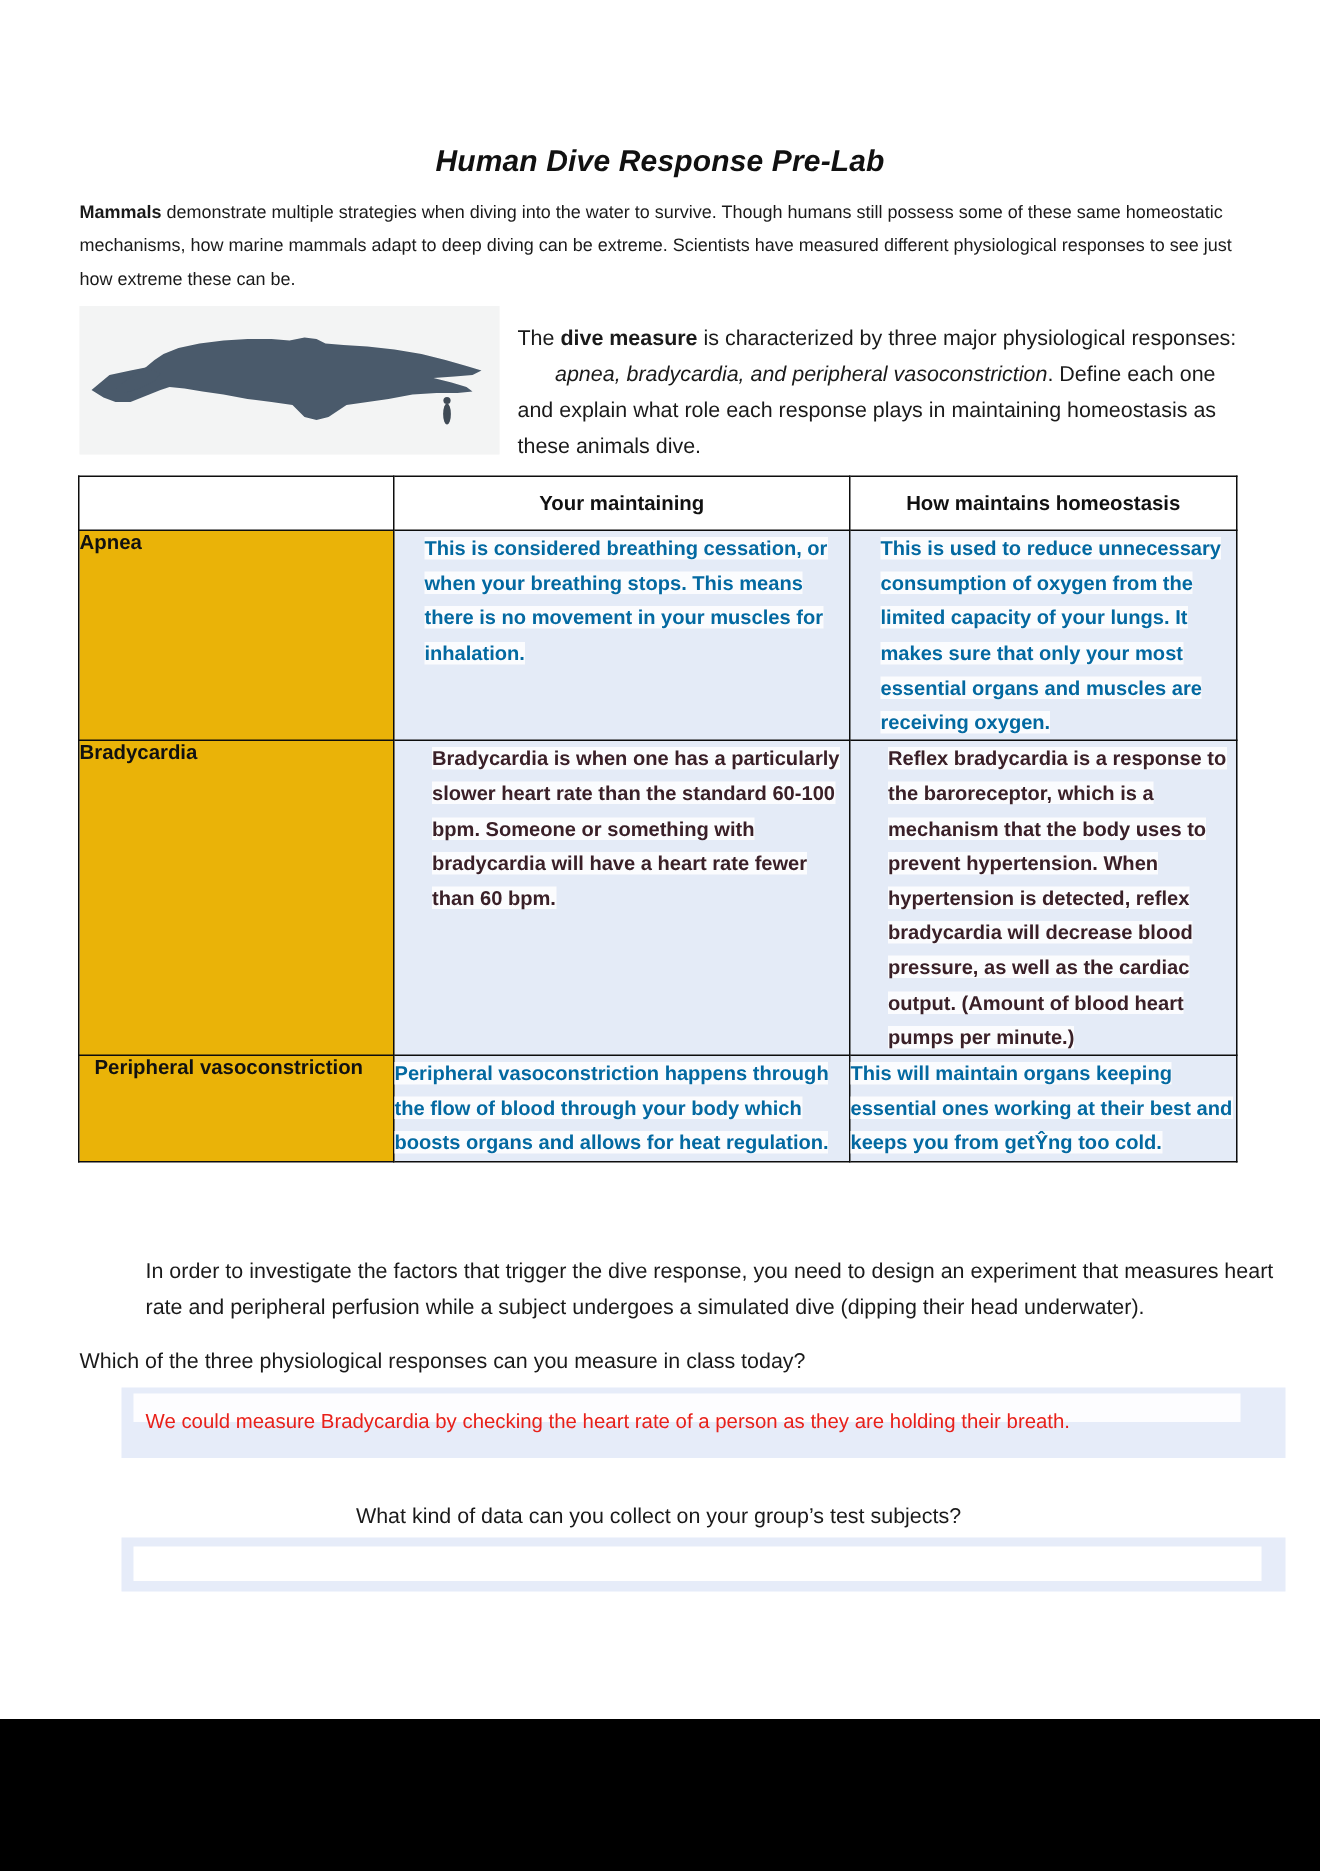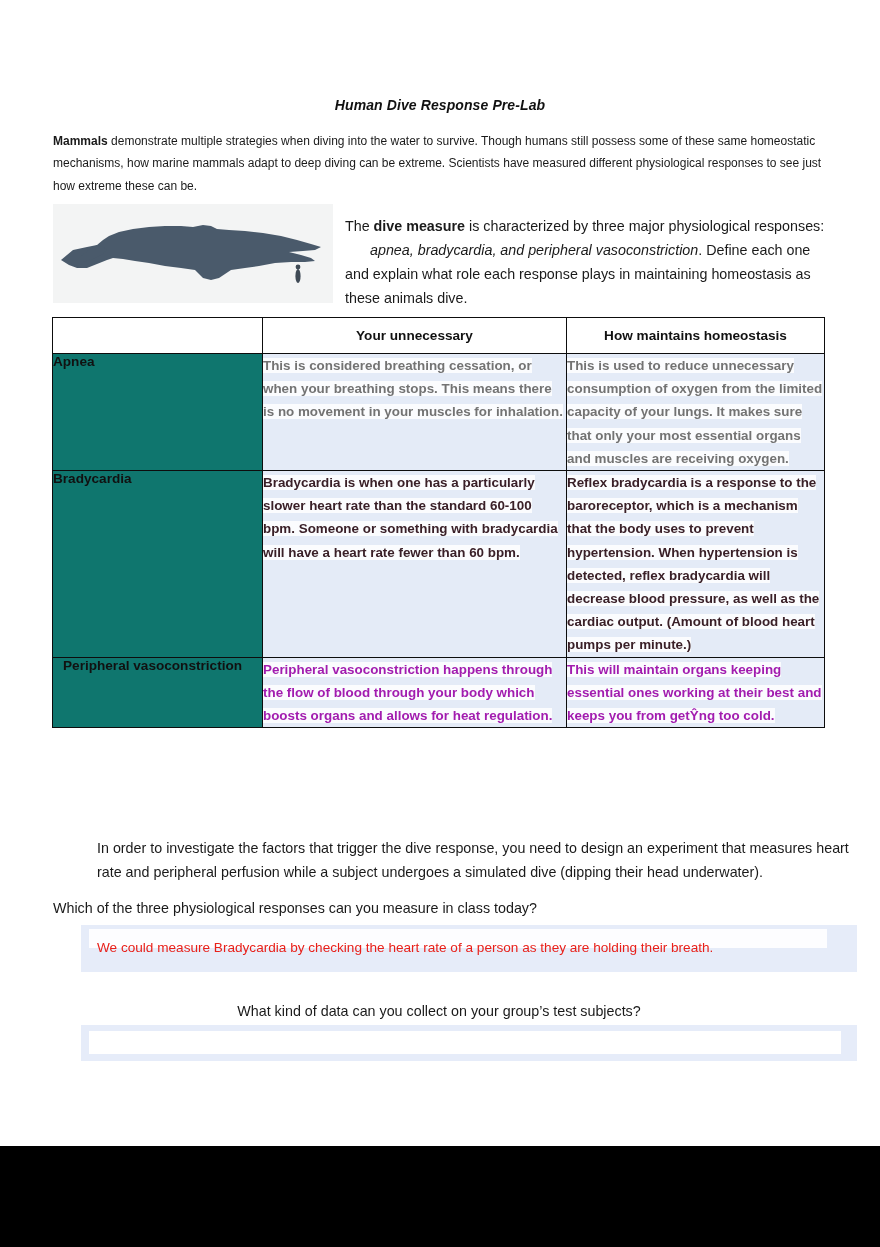--- a/index.html
+++ b/index.html
@@ -33,21 +33,21 @@
     background: #000000;
   }
 
   
   .doc-title {
     position: absolute;
     left: 0;
     top: 97px;
     width: 880px;
     text-align: center;
-    font-size: 14px;
+    font-size: 20px;
     font-weight: bold;
     font-style: italic;
     letter-spacing: 0.1px;
     color: #111111;
   }
 
   
   .intro {
     position: absolute;
     left: 53px;
@@ -116,34 +116,34 @@
     background: #ffffff;
     color: #111111;
     padding: 0 6px;
   }
 
   .rowlabel {
     font-size: 13.6px;
     font-weight: bold;
     color: #111111;
     padding: 18px 10px 10px 24px;
-    background: #0f766e;
+    background: #eab308;
   }
   .rowlabel.center { padding-left: 10px; }
 
   .answer-cell {
     background: #e4ebf7;
     padding: 13px 14px 14px 16px;
     font-size: 13.4px;
     line-height: 23.2px;
     font-weight: bold;
   }
-  .answer-cell.red   { color: #737373; }
-  .answer-cell.dark  { color: #3a2028; }
-  .answer-cell.blue  { color: #a21caf; }
+  .answer-cell.red   { color: #0369a1; padding-left: 20px; }
+  .answer-cell.dark  { color: #3a2028; padding-left: 25px; }
+  .answer-cell.blue  { color: #0369a1; }
 
   .answer-cell span.ln {
     background: #fbfcfe;
     box-decoration-break: clone;
     -webkit-box-decoration-break: clone;
   }
 
   
   .para {
     position: absolute;
@@ -227,21 +227,21 @@
 
   <table class="tbl">
     <colgroup>
       <col class="col-a">
         <col class="col-b">
         <col class="col-c">
     </colgroup>
     <thead>
       <tr>
         <th></th>
-        <th>Your unnecessary</th>
+        <th>Your maintaining</th>
         <th>How maintains homeostasis</th>
       </tr>
     </thead>
     <tbody>
       <tr>
         <td class="rowlabel">Apnea</td>
         <td class="answer-cell red"><span class="ln">This is considered breathing cessation, or when your breathing stops. This means there is no movement in your muscles for inhalation.</span></td>
         <td class="answer-cell red"><span class="ln">This is used to reduce unnecessary consumption of oxygen from the limited capacity of your lungs. It makes sure that only your most essential organs and muscles are receiving oxygen.</span></td>
       </tr>
       <tr>

